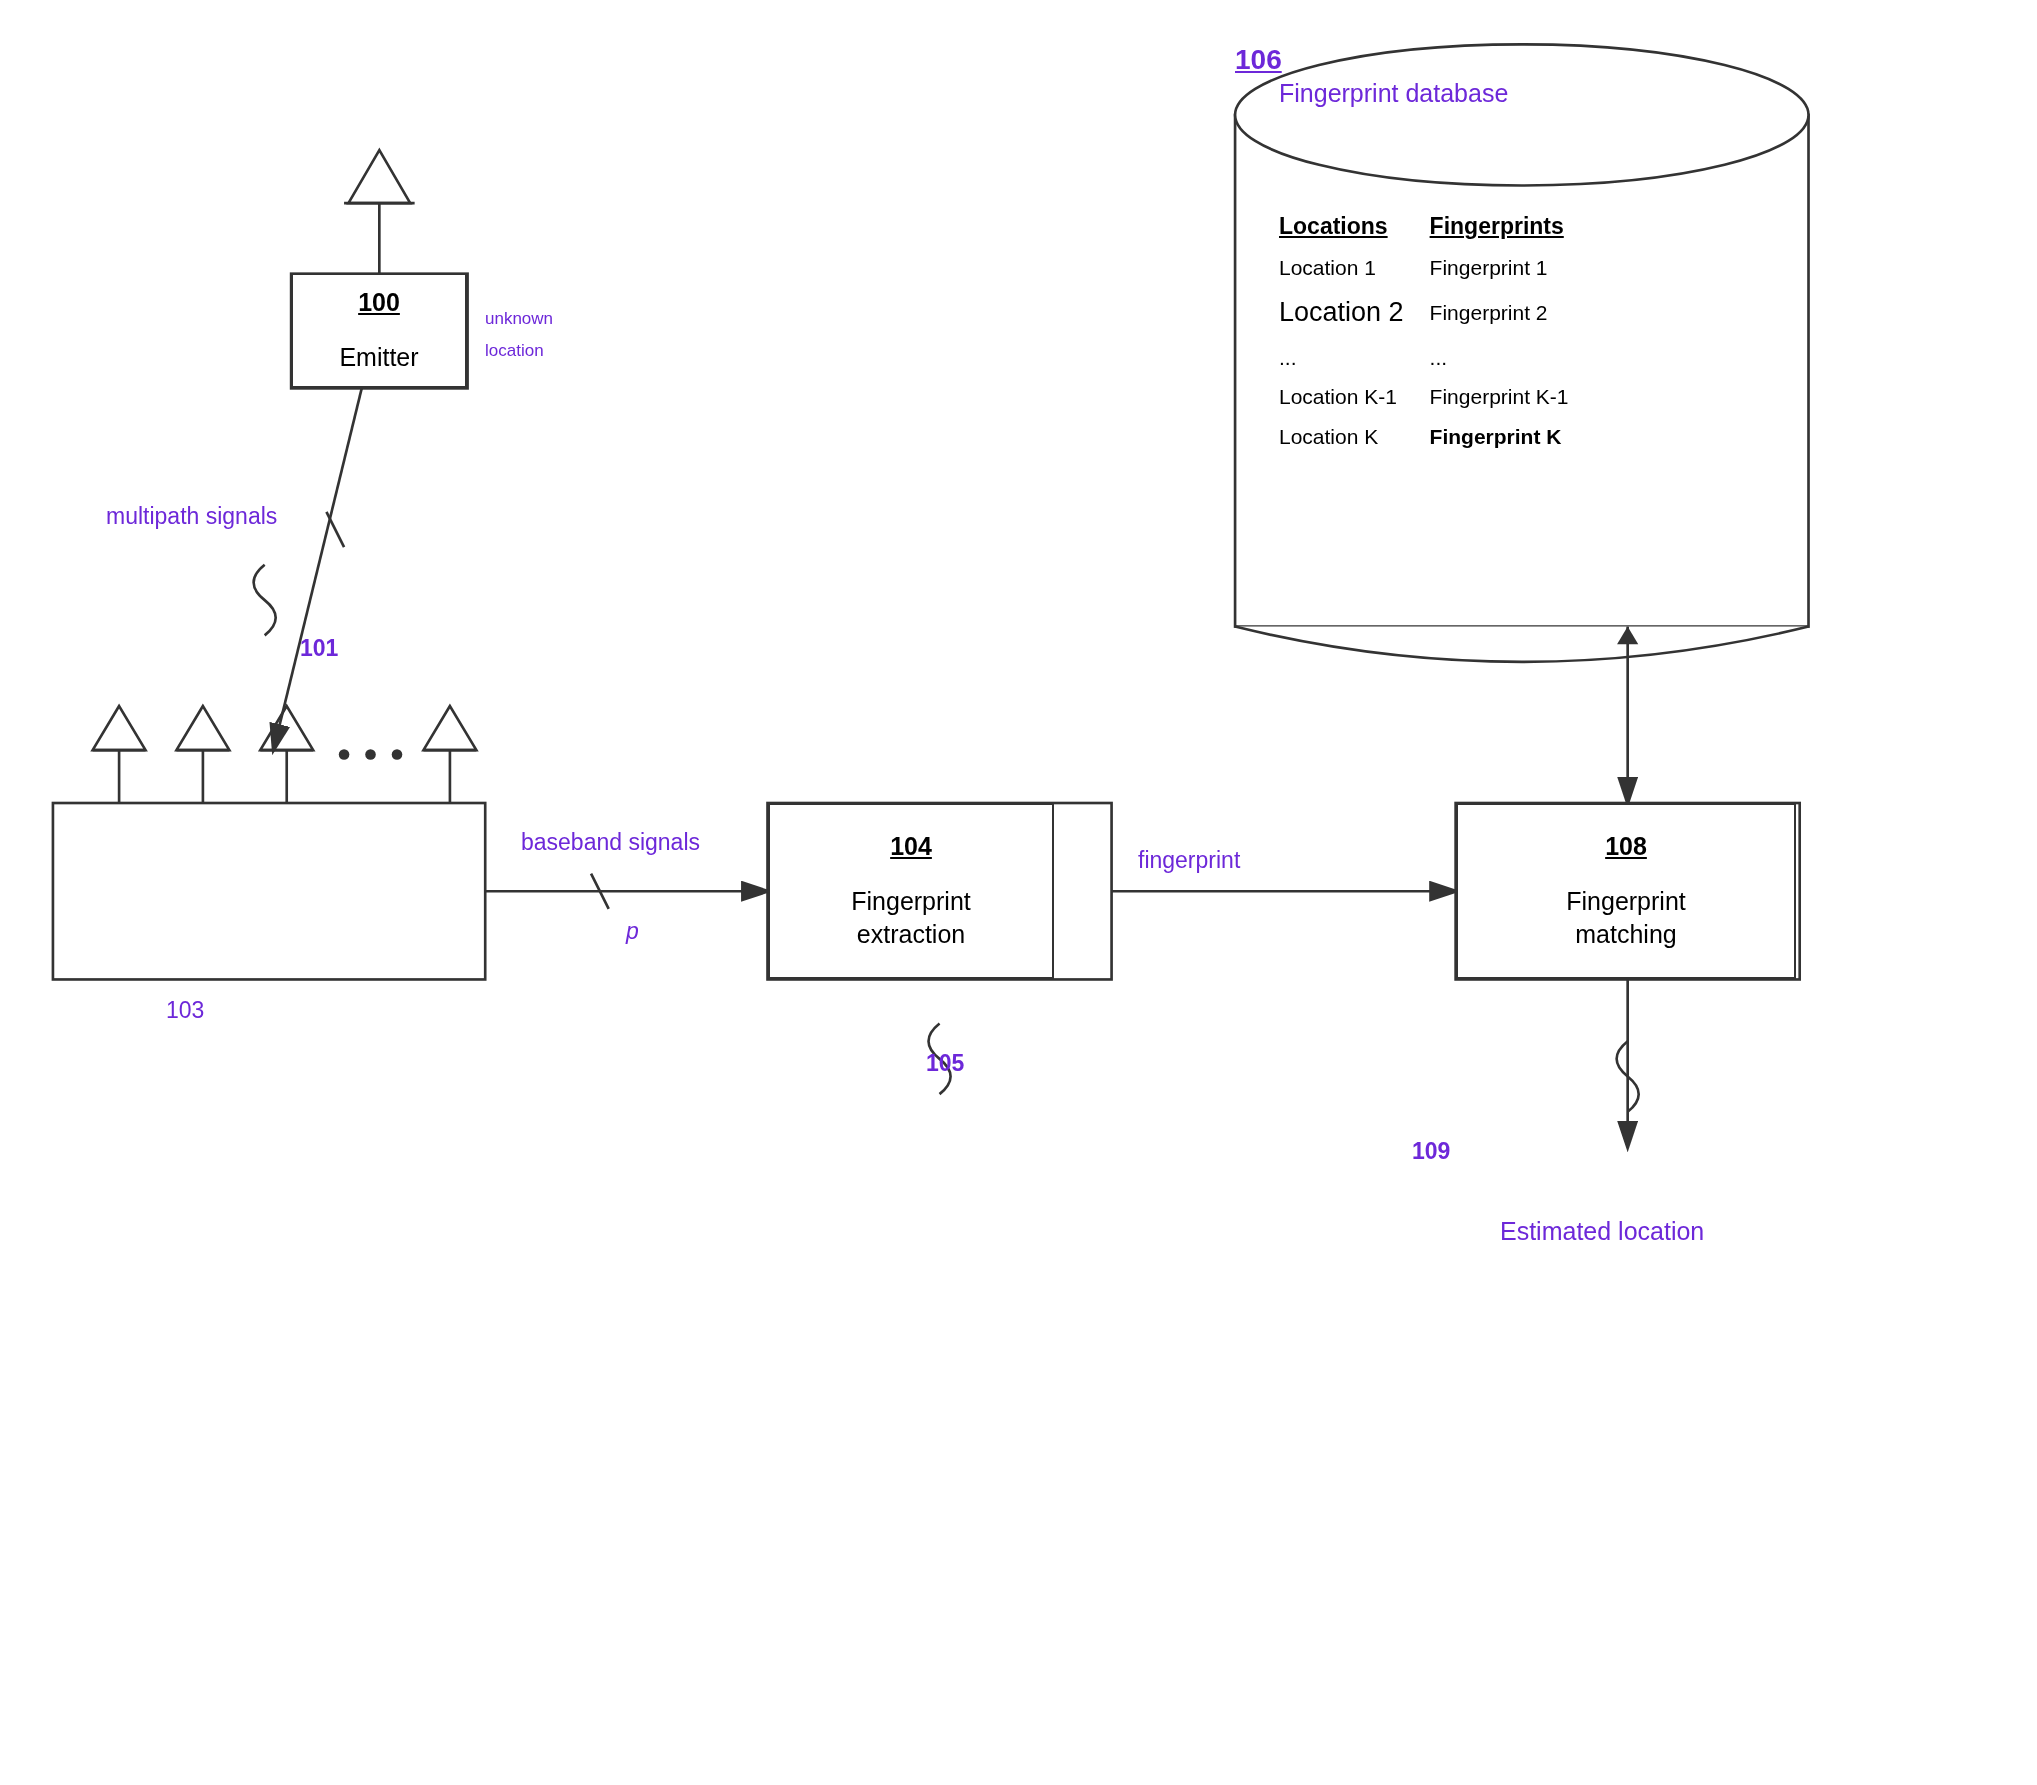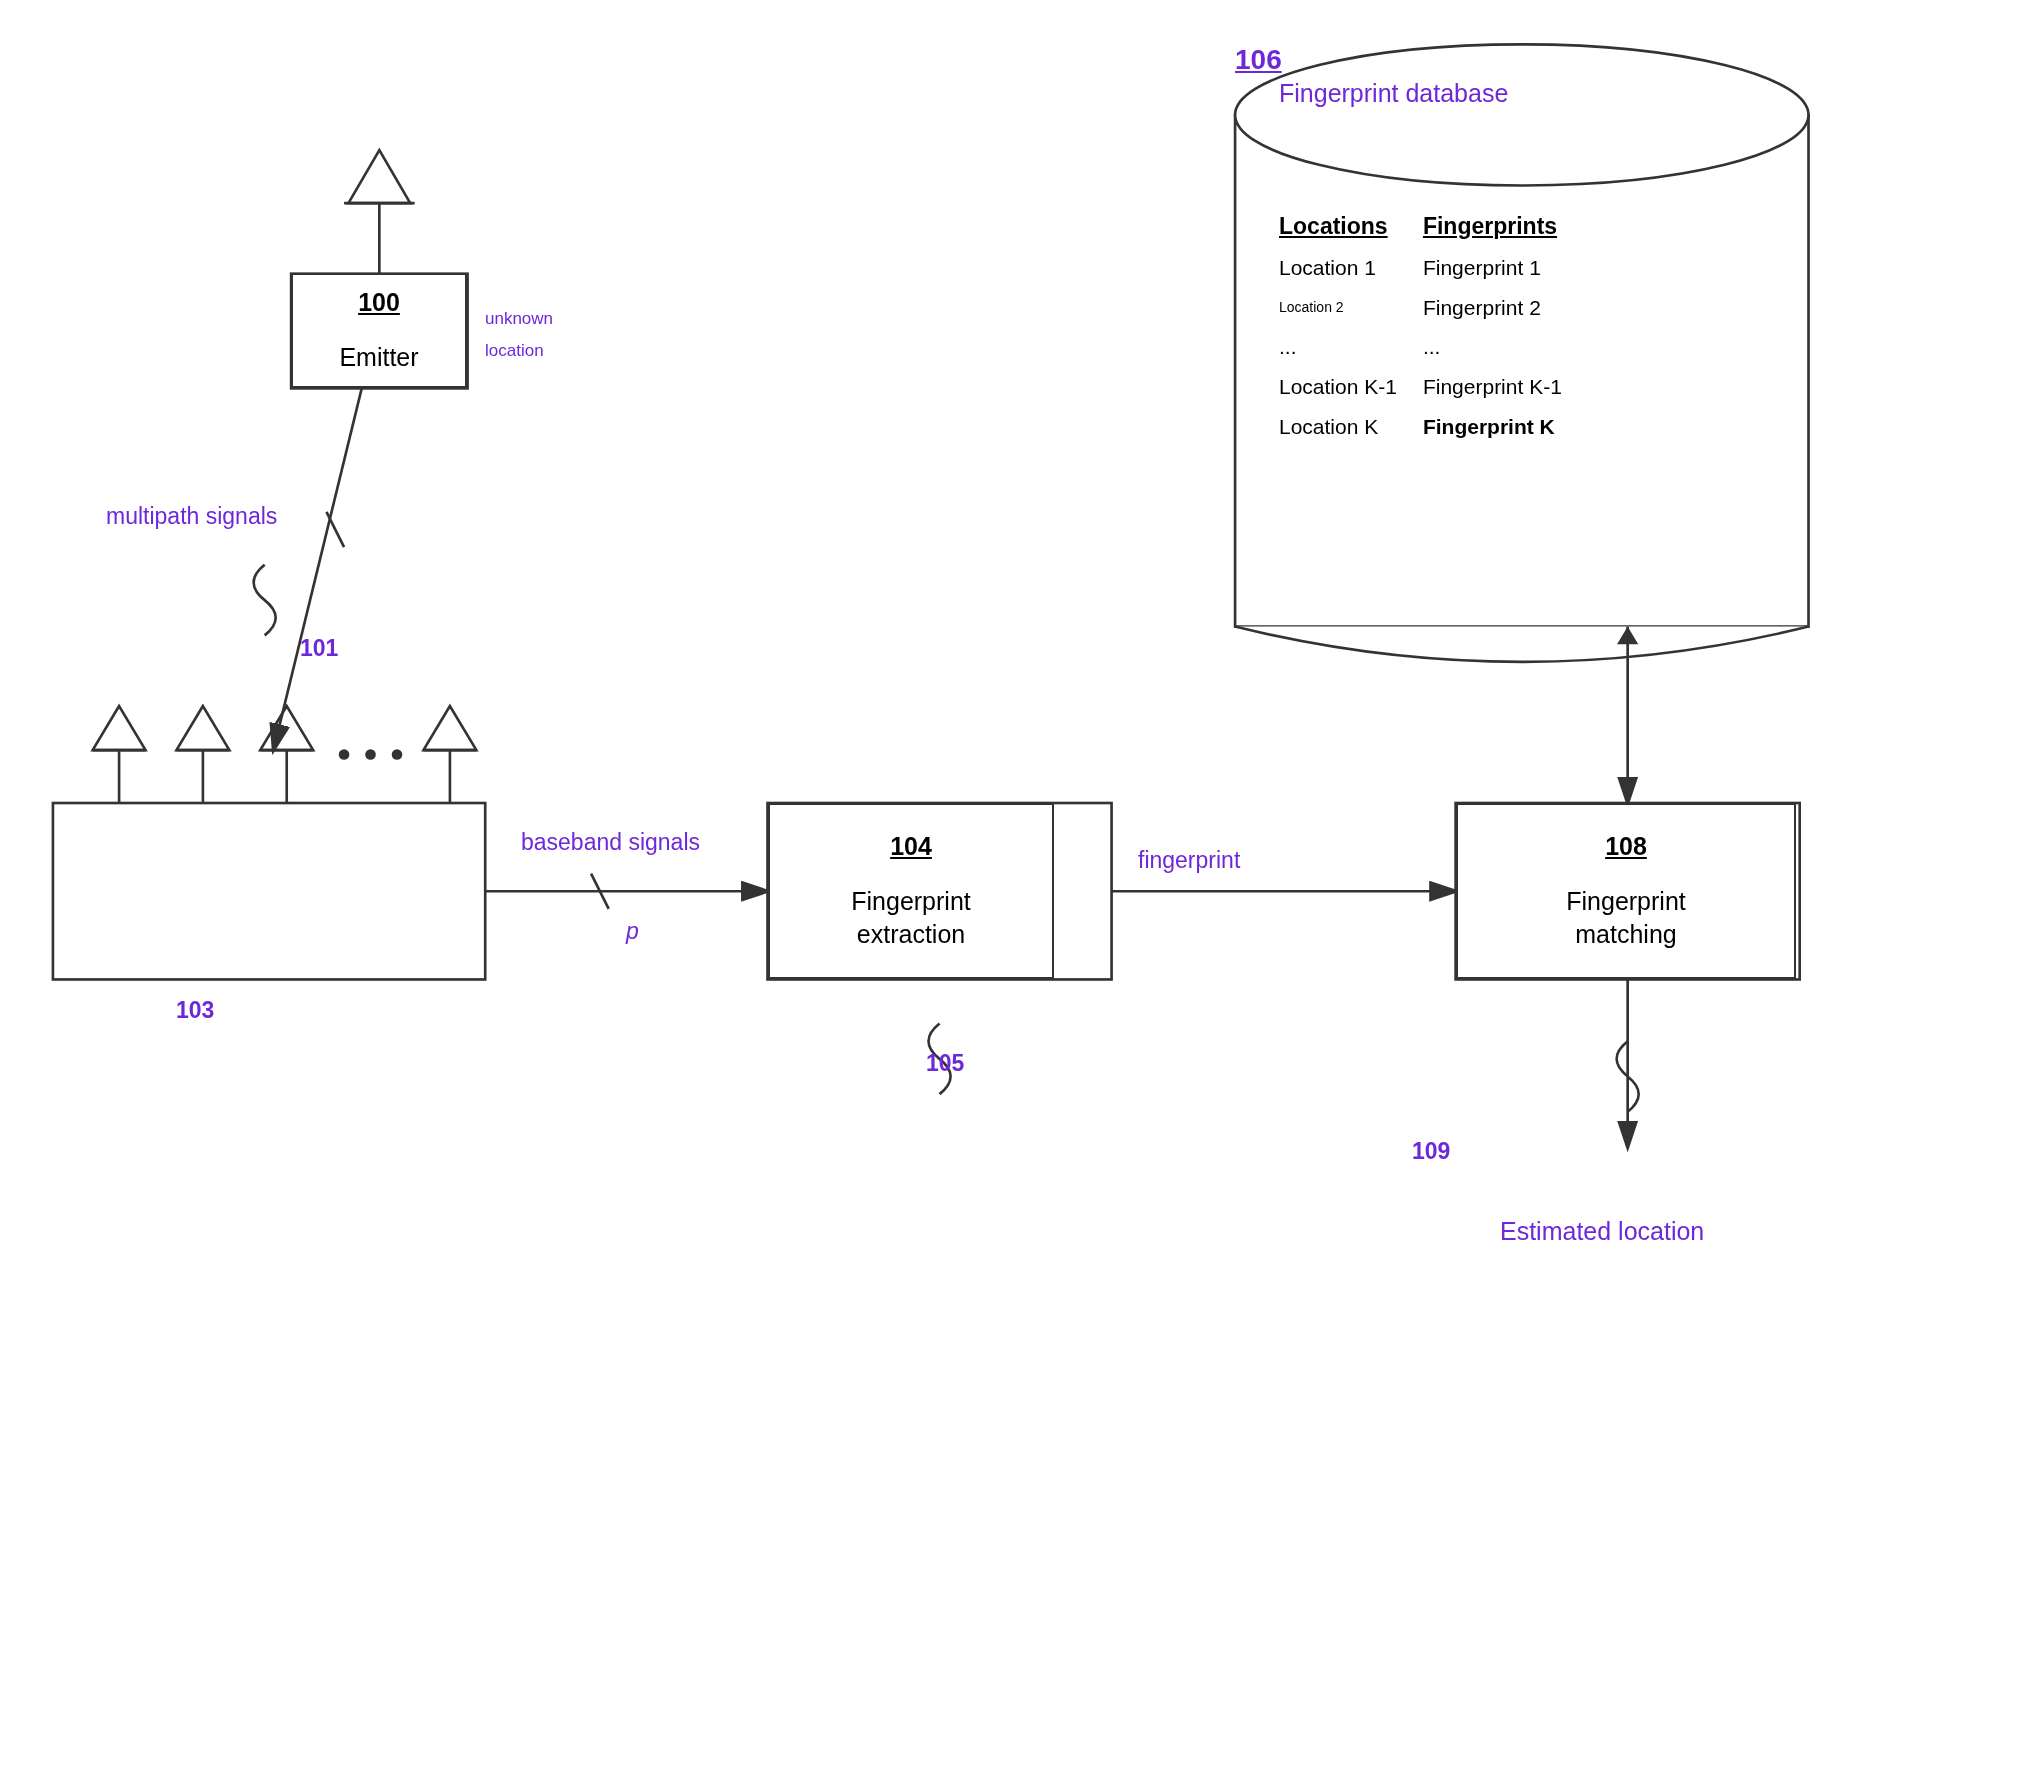--- a/index.html
+++ b/index.html
@@ -145,21 +145,21 @@
 
   <div class="label" style="left:521px;top:829px;">
     <span style="font-size:23px;">baseband
 signals</span>
   </div>
 
   <div class="label" style="left:626px;top:918px;font-style:italic;">
     <span>p</span>
   </div>
 
-  <div class="label" style="left:176px;top:997px;font-weight:bold;">
+  <div class="label" style="left:166px;top:997px;font-weight:normal;">
     <span>103</span>
   </div>
 
   <div class="box" style="left:768px;top:803px;width:286px;height:176px;">
     <span class="box-label">104</span>
     <span class="box-text" style="font-size:25px;">Fingerprint<br>extraction</span>
   </div>
 
   <div class="label" style="left:1138px;top:847px;">
     <span>fingerprint</span>
@@ -198,21 +198,21 @@
           <th style="text-decoration:underline;font-size:23px;font-weight:bold;text-align:left;">Locations</th>
           <th style="text-decoration:underline;font-size:23px;font-weight:bold;text-align:left;">Fingerprints</th>
         </tr>
       </thead>
       <tbody id="db-table-body">
       <tr>
             <td style="font-size: 21px;">Location 1</td>
             <td style="font-size: 21px;">Fingerprint 1</td>
           </tr>
           <tr>
-            <td style="font-size: 14px;">Location 2</td>
+            <td style="font-size: 27px;">Location 2</td>
             <td style="font-size: 21px;">Fingerprint 2</td>
           </tr>
           <tr>
             <td style="font-size: 21px;">...</td>
             <td style="font-size: 21px;">...</td>
           </tr>
           <tr>
             <td style="font-size: 21px;">Location K-1</td>
             <td style="font-size: 21px;">Fingerprint K-1</td>
           </tr>

